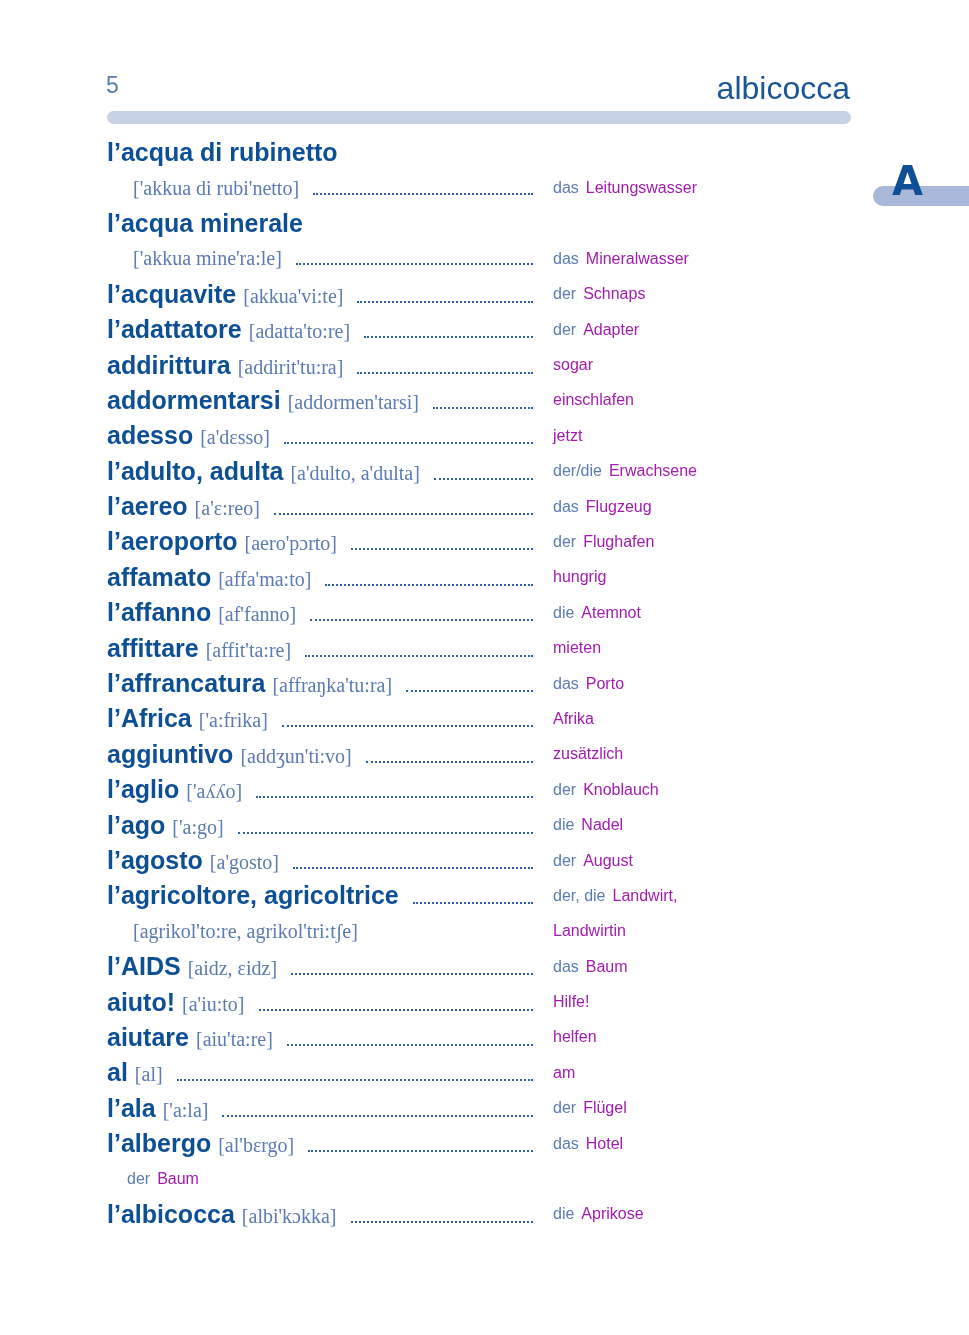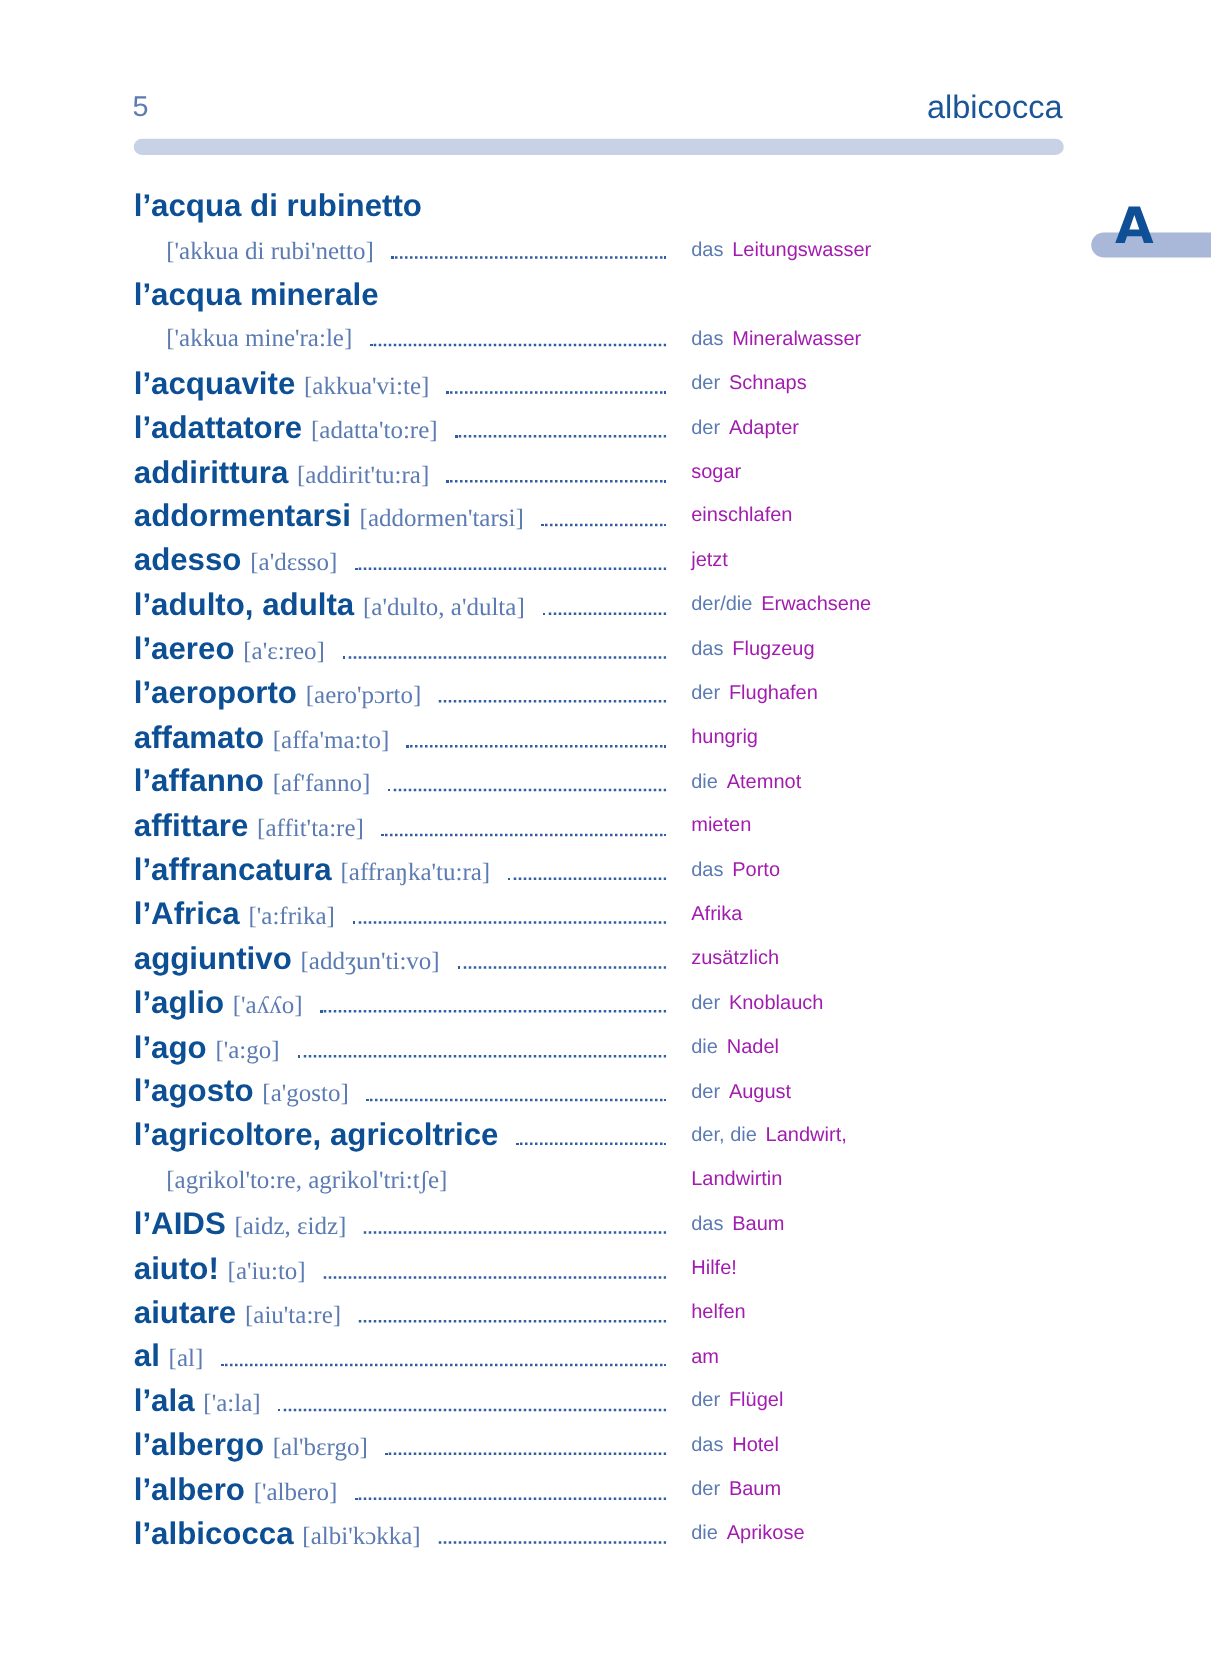--- a/index.html
+++ b/index.html
@@ -1,24 +1,24 @@
 <!DOCTYPE html>
 <html><head>
 <meta charset="utf-8">
 <style>
   html, body { margin:0; padding:0; }
   body { width:969px; height:1335px; background:#ffffff; position:relative; overflow:hidden;
          font-family:"Liberation Sans", "DejaVu Sans", sans-serif; }
   .pagenum { position:absolute; left:106px; top:72px; font-size:23px; color:#5b7bb2; }
-  .running { position:absolute; right:119px; top:70px; font-size:26px; color:#1a5597; }
+  .running { position:absolute; right:119px; top:70px; font-size:32px; color:#1a5597; }
   .topbar { position:absolute; left:107px; top:111px; width:744px; height:13px; background:#c8d2e6; border-radius:7px; }
   .tab-bar { position:absolute; left:873px; top:186px; width:110px; height:20px; background:#a9b8d8; border-radius:10px 0 0 10px; }
   .tab-letter { position:absolute; left:892px; top:158px; font-size:40px; font-weight:bold; color:#0f4f96;
                 font-family:"DejaVu Sans", sans-serif; }
-  .entries { position:absolute; left:107px; top:148px; width:740px; }
+  .entries { position:absolute; left:107px; top:135px; width:740px; }
   .row { position:relative; height:35.4px; display:flex; align-items:center; white-space:nowrap; }
   .left { width:426px; display:flex; align-items:baseline; overflow:hidden; }
   .left.indent { padding-left:26px; width:400px; }
   .hw { font-family:"Liberation Sans", sans-serif; font-weight:bold; font-size:25px; color:#0d4f94; }
   .ph { font-family:"Liberation Serif", serif; font-size:20px; color:#5b7bb2; margin-left:7px; }
   .left.indent .ph { margin-left:0; }
   .dots { flex:1; border-bottom:2px dotted #2f5fa2; margin:0 0 5px 14px; min-width:8px; height:1px; }
   .de { margin-left:20px; font-size:16px; display:flex; align-items:baseline; }
   .de .art { color:#5b7bb2; margin-right:7px; }
   .de .word { color:#a21caf; }
@@ -321,25 +321,20 @@
         <span class="hw">l’albergo</span>
         <span class="ph">[al'bɛrgo]</span>
         <span class="dots"></span>
       </div>
       <div class="de">
         <span class="art">das</span>
         <span class="word">Hotel</span>
       </div>
     </div>
     <div class="row">
-      <div class="left">
-        <span class="hw">l’albero</span>
-        <span class="ph">['albero]</span>
-        <span class="dots"></span>
-      </div>
       <div class="de">
         <span class="art">der</span>
         <span class="word">Baum</span>
       </div>
     </div>
     <div class="row">
       <div class="left">
         <span class="hw">l’albicocca</span>
         <span class="ph">[albi'kɔkka]</span>
         <span class="dots"></span>

